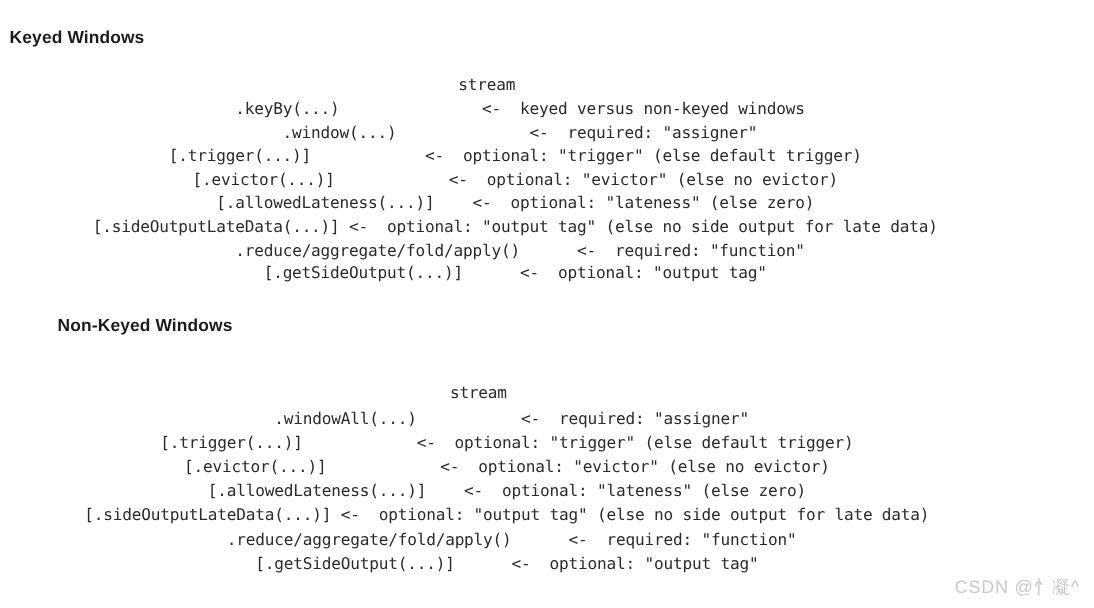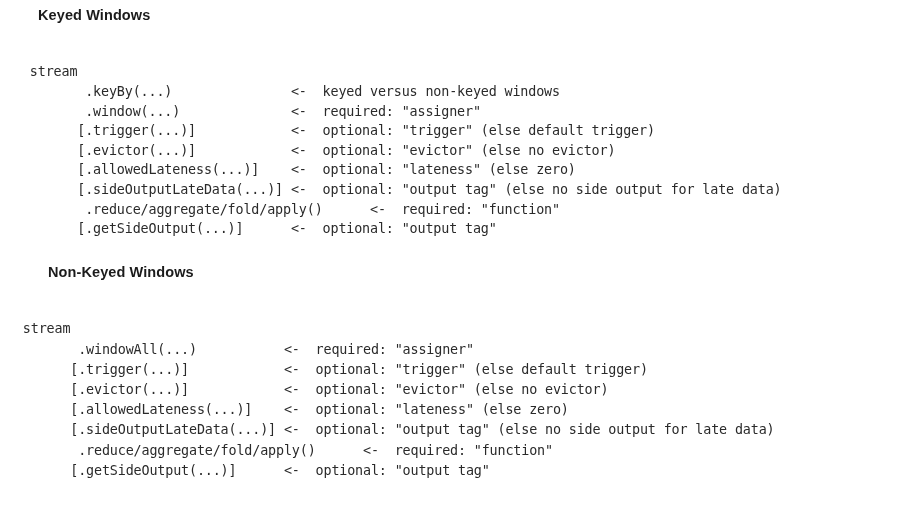--- a/index.html
+++ b/index.html
@@ -26,39 +26,40 @@
   .section-heading {
     position: absolute;
     font-family: "Liberation Sans", sans-serif;
     font-weight: bold;
     font-size: 14.5px;
     letter-spacing: 0.1px;
     color: #1b1b1b;
     white-space: pre;
   }
 
-  #heading-keyed   { left: 8px;  top: 7px; margin-left: 30px; }
+  #heading-keyed   { left: 8px;  top: 24px; }
   #heading-nonkeyed{ left: 8px;  top: 264px; margin-left: 40px; }
 
   .code-block {
     position: absolute;
     font-family: "DejaVu Sans Mono", "Liberation Mono", monospace;
     font-size: 13.4px;
     line-height: 19.6px;
     color: #2a2a2a;
     white-space: pre;
     letter-spacing: -0.15px;
   }
 
   #code-keyed     { left: 14px; top: 49px; }
   #code-nonkeyed  { left: 7px;  top: 306px; line-height: 20.2px; }
 
   .code-line {
     white-space: pre;
     display: block;
+    text-align: center;
   }
 
   .watermark {
     position: absolute;
     right: 12px;
     bottom: 8px;
     font-family: "Liberation Sans", sans-serif;
     font-size: 15px;
     color: #c9c9c9;
     letter-spacing: 0.6px;
@@ -72,14 +73,15 @@
 <div class="page">
 
   <div class="section-heading" id="heading-keyed">Keyed Windows</div>
 
   <pre class="code-block" id="code-keyed"><span class="code-line">  stream</span><span class="code-line">         .keyBy(...)               &lt;-  keyed versus non-keyed windows</span><span class="code-line">         .window(...)              &lt;-  required: "assigner"</span><span class="code-line">        [.trigger(...)]            &lt;-  optional: "trigger" (else default trigger)</span><span class="code-line">        [.evictor(...)]            &lt;-  optional: "evictor" (else no evictor)</span><span class="code-line">        [.allowedLateness(...)]    &lt;-  optional: "lateness" (else zero)</span><span class="code-line">        [.sideOutputLateData(...)] &lt;-  optional: "output tag" (else no side output for late data)</span><span class="code-line">         .reduce/aggregate/fold/apply()      &lt;-  required: "function"</span><span class="code-line">        [.getSideOutput(...)]      &lt;-  optional: "output tag"</span></pre>
 
   <div class="section-heading" id="heading-nonkeyed">Non-Keyed Windows</div>
 
   <pre class="code-block" id="code-nonkeyed"><span class="code-line">  stream</span><span class="code-line">         .windowAll(...)           &lt;-  required: "assigner"</span><span class="code-line">        [.trigger(...)]            &lt;-  optional: "trigger" (else default trigger)</span><span class="code-line">        [.evictor(...)]            &lt;-  optional: "evictor" (else no evictor)</span><span class="code-line">        [.allowedLateness(...)]    &lt;-  optional: "lateness" (else zero)</span><span class="code-line">        [.sideOutputLateData(...)] &lt;-  optional: "output tag" (else no side output for late data)</span><span class="code-line">         .reduce/aggregate/fold/apply()      &lt;-  required: "function"</span><span class="code-line">        [.getSideOutput(...)]      &lt;-  optional: "output tag"</span></pre>
 
+  <div class="watermark">CSDN @忄凝^</div>
 
 </div>
 
 </body></html>

